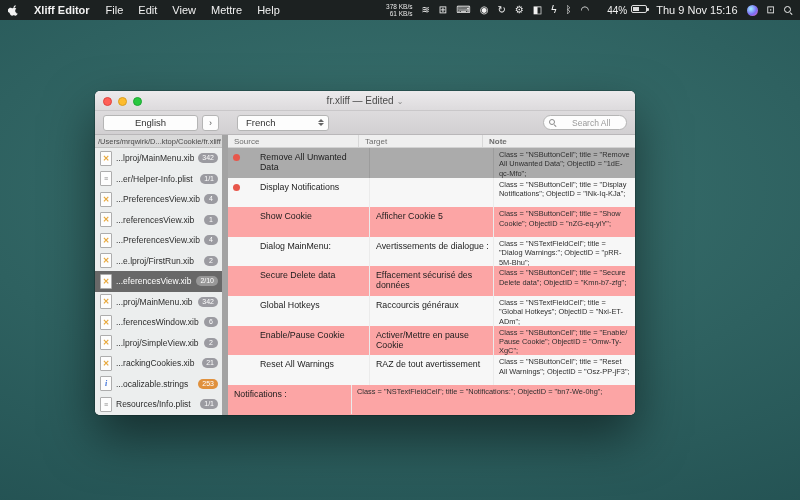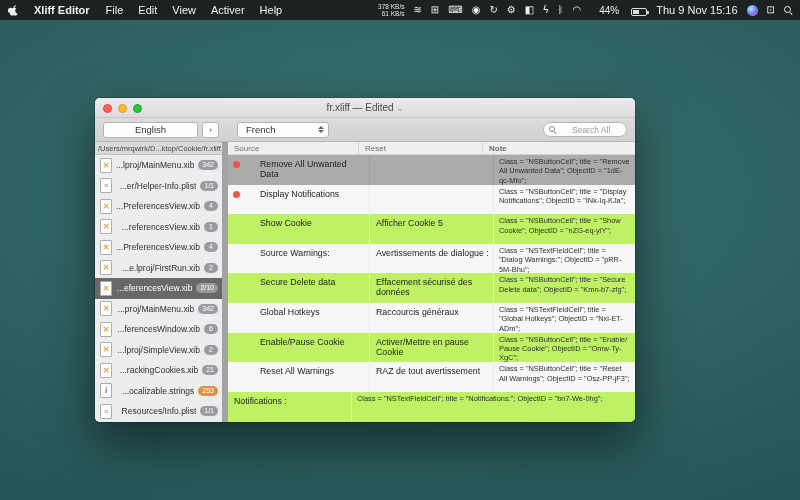--- a/index.html
+++ b/index.html
@@ -12,33 +12,33 @@
   .menubar { position:absolute; top:0; left:0; width:800px; height:20px;
     background: rgba(27,29,30,0.95); color:#f1f1f1; display:flex; align-items:center;
     font-size:11px; padding:0 8px; z-index:50; }
   .menubar .apple { width:12px; height:13px; margin-right:14px; display:flex; align-items:center; }
   .menubar .apple svg { width:11px; height:13px; fill:#f1f1f1; }
   .menubar .appname { font-weight:bold; margin-right:16px; }
   .menubar .menu { margin-right:15px; }
   .mb-right { margin-left:auto; display:flex; align-items:center; gap:9px; }
   .net { font-size:6.5px; line-height:7px; text-align:right; color:#e8e8e8; }
   .mb-ico { font-size:10px; color:#f1f1f1; line-height:20px; }
-  .batt-wrap { display:flex; align-items:flex-end; gap:12px; font-size:10px; }
+  .batt-wrap { display:flex; align-items:flex-start; gap:4px; font-size:10px; }
   .batt { width:16px; height:8px; border:1px solid #ddd; border-radius:2px; position:relative; }
   .batt::before { content:""; position:absolute; left:1px; top:1px; bottom:1px; width:44%; background:#ddd; }
   .batt::after { content:""; position:absolute; right:-3px; top:2px; width:2px; height:3px; background:#ddd; border-radius:0 1px 1px 0; }
   .clock { font-size:11px; }
   .siri { width:11px; height:11px; border-radius:50%;
     background: radial-gradient(circle at 35% 35%, #9ef0ff 0%, #7a6cf5 55%, #f56ab0 100%); }
   .mag { width:8px; height:8px; position:relative; display:inline-block; }
   .mag::before { content:""; position:absolute; left:0; top:0; width:5px; height:5px; border:1.3px solid #f1f1f1; border-radius:50%; }
   .mag::after { content:""; position:absolute; left:5.5px; top:5.5px; width:3px; height:1.3px; background:#f1f1f1; transform:rotate(45deg); transform-origin:left center; }
 
   
-  .window { position:absolute; left:95px; top:98px; width:540px; height:324px;
+  .window { position:absolute; left:95px; top:91px; width:540px; height:324px;
     border-radius:5px; overflow:hidden; background:#fff;
     box-shadow: 0 22px 50px rgba(0,0,0,0.5), 0 0 0 0.5px rgba(0,0,0,0.35);
     display:flex; flex-direction:column; }
 
   .titlebar { height:20px; flex:none; background:linear-gradient(#eceaec,#dddbdd);
     border-bottom:1px solid #c9c7c9; position:relative; display:flex; align-items:center; justify-content:center; }
   .lights { position:absolute; left:8px; top:6px; display:flex; gap:6px; }
   .light { width:9px; height:9px; border-radius:50%; }
   .light.red { background:#ff5f57; border:0.5px solid #e0443e; }
   .light.yellow { background:#febc2e; border:0.5px solid #d89e24; }
@@ -74,28 +74,28 @@
   .leftpane { width:133px; flex:none; display:flex; flex-direction:column; border-right:6px solid #a3a3a3; background:#eceeee; }
   .pathbar { height:13px; flex:none; background:#d9d9d9; border-bottom:1px solid #c3c3c3;
     font-size:7.5px; color:#4a4a4a; display:flex; align-items:center; padding-left:3px; white-space:nowrap; overflow:hidden; }
   .filelist { flex:1; overflow:hidden; }
   .fitem { height:20.5px; display:flex; align-items:center; padding:0 4px 0 5px; gap:4px; font-size:8.5px; color:#2c2c2c; }
   .fitem.selected { background:#686868; color:#fff; }
   .doc-icon { width:12px; height:15px; flex:none; background:#fdfdfd; border:0.5px solid #adadad; border-radius:1px;
     display:flex; align-items:center; justify-content:center; font-size:8px; font-weight:bold; color:#e8a83b; }
   .doc-icon.plist { color:#8a8a8a; font-size:7px; }
   .doc-icon.strings { color:#3a6fd8; font-style:italic; font-family:"Liberation Serif", serif; }
-  .flabel { flex:1; white-space:nowrap; overflow:hidden;text-align:right; }
+  .flabel { flex:1; white-space:nowrap; overflow:hidden; }
   .fbadge { flex:none; background:#9b9ba1; color:#fff; font-size:7px; line-height:10px; padding:0 4px;
     border-radius:6px; min-width:14px; text-align:center; }
   .fbadge.orange { background:#e0913d; }
   .fitem.selected .fbadge { background:rgba(255,255,255,0.32); }
 
   
-  .tablepane { flex:1; display:flex; flex-direction:column; background:#bef264; min-width:0; }
+  .tablepane { flex:1; display:flex; flex-direction:column; background:#fca5a5; min-width:0; }
   .thead { height:13px; flex:none; background:#efefef; border-bottom:1px solid #d2d2d2; display:flex;
     font-size:8px; color:#6e6e6e; }
   .thead .hc { display:flex; align-items:center; padding-left:6px; border-right:1px solid #d8d8d8; }
   .hc.c-source { width:131px; flex:none; }
   .hc.c-target { width:124px; flex:none; }
   .hc.c-note { flex:1; border-right:none;font-weight:bold; }
   .tbody { flex:1; overflow:hidden; }
   .trow { height:29.6px; display:flex; }
   .trow:nth-child(even) { background:#f7f7f7; }
   .trow.selected { background:#ababab; }
@@ -110,21 +110,21 @@
 </head>
 <body>
 
 <div class="menubar">
   <span class="apple">
     <svg viewBox="0 0 170 170">
         <path d="M150.4 130.3c-2.5 5.7-5.4 10.9-8.7 15.7-4.6 6.5-8.3 11-11.2 13.6-4.5 4.1-9.3 6.2-14.4 6.3-3.7 0-8.1-1-13.3-3.2-5.2-2.1-10-3.2-14.3-3.2-4.6 0-9.5 1.1-14.7 3.2-5.3 2.1-9.5 3.2-12.7 3.3-4.9 0.2-9.8-2-14.7-6.5-3.1-2.7-7-7.4-11.7-14-5-7.1-9.2-15.3-12.4-24.7C-1.2 111-3 101.2-3 91.7c0-10.9 2.3-20.2 7-28.1 3.7-6.3 8.6-11.3 14.8-14.9 6.1-3.7 12.8-5.5 19.9-5.6 3.9 0 9 1.2 15.4 3.6 6.4 2.4 10.4 3.6 12.2 3.6 1.3 0 5.9-1.4 13.6-4.2 7.3-2.6 13.4-3.7 18.4-3.3 13.6 1.1 23.9 6.5 30.7 16.2-12.2 7.4-18.2 17.7-18.1 31 0.1 10.3 3.9 18.9 11.2 25.8 3.3 3.2 7.1 5.6 11.2 7.4-0.9 2.6-1.8 5.1-2.9 7.5zM119.1 7.2c0 8.1-3 15.7-8.9 22.7-7.1 8.3-15.7 13.1-25.1 12.4a25 25 0 0 1-0.2-3.1c0-7.8 3.4-16.1 9.4-22.9 3-3.4 6.8-6.3 11.4-8.6 4.6-2.3 9-3.5 13.1-3.7 0.1 1.1 0.2 2.2 0.2 3.2z"></path>
       </svg>
   </span>
   <span class="appname">Xliff Editor</span>
-  <span id="menu-items"><span class="menu">File</span><span class="menu">Edit</span><span class="menu">View</span><span class="menu">Activer</span><span class="menu">Help</span></span>
+  <span id="menu-items"><span class="menu">File</span><span class="menu">Edit</span><span class="menu">View</span><span class="menu">Mettre</span><span class="menu">Help</span></span>
   <div class="mb-right">
     <div class="net">
       <div>378 KB/s</div>
       <div>61 KB/s</div>
     </div>
     <span id="status-icons"><span class="mb-ico" style="margin-right: 9px;">≋</span><span class="mb-ico" style="margin-right: 9px;">⊞</span><span class="mb-ico" style="margin-right: 9px;">⌨</span><span class="mb-ico" style="margin-right: 9px;">◉</span><span class="mb-ico" style="margin-right: 9px;">↻</span><span class="mb-ico" style="margin-right: 9px;">⚙</span><span class="mb-ico" style="margin-right: 9px;">◧</span><span class="mb-ico" style="margin-right: 9px;">ϟ</span><span class="mb-ico" style="margin-right: 9px;">ᛒ</span><span class="mb-ico" style="margin-right: 9px;">◠</span></span>
     <div class="batt-wrap">
       <span>44%</span>
       <span class="batt"></span>
     </div>
@@ -232,21 +232,21 @@
     <span class="doc-icon plist">≡</span>
     <span class="flabel">Resources/Info.plist</span>
     <span class="fbadge">1/1</span>
   </div>
         </div>
     </div>
 
     <div class="tablepane">
       <div class="thead">
         <div class="hc c-source">Source</div>
-        <div class="hc c-target">Reset</div>
+        <div class="hc c-target">Target</div>
         <div class="hc c-note">Note</div>
       </div>
       <div class="tbody">
           <div class="trow selected flagged">
     <div class="tc tc-source">
       <span class="dot"></span>
       <span>Remove All Unwanted Data</span>
     </div>
     <div class="tc tc-target">
       <span></span>
@@ -275,21 +275,21 @@
     <div class="tc tc-target">
       <span>Afficher Cookie 5</span>
     </div>
     <div class="tc tc-note">
       <span>Class = "NSButtonCell"; title = "Show Cookie"; ObjectID = "nZG-eq-yiY";</span>
     </div>
   </div>
           <div class="trow">
     <div class="tc tc-source">
       
-      <span>Source Warnings:</span>
+      <span>Dialog MainMenu:</span>
     </div>
     <div class="tc tc-target">
       <span>Avertissements de dialogue :</span>
     </div>
     <div class="tc tc-note">
       <span>Class = "NSTextFieldCell"; title = "Dialog Warnings:"; ObjectID = "pRR-5M-Bhu";</span>
     </div>
   </div>
           <div class="trow">
     <div class="tc tc-source">

